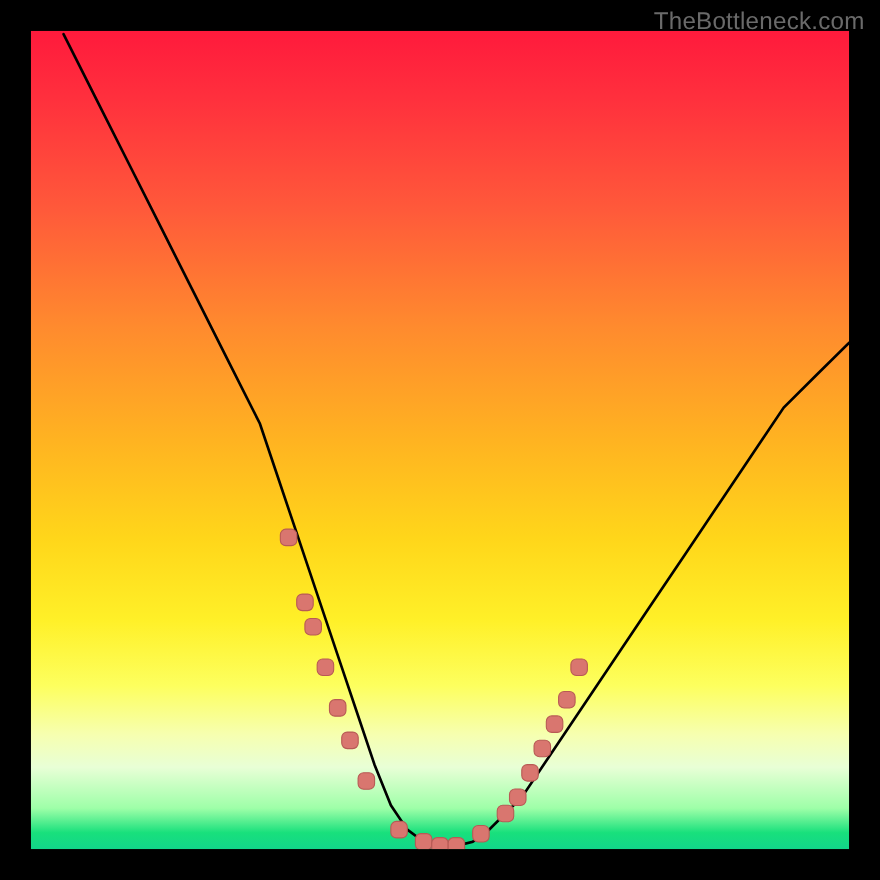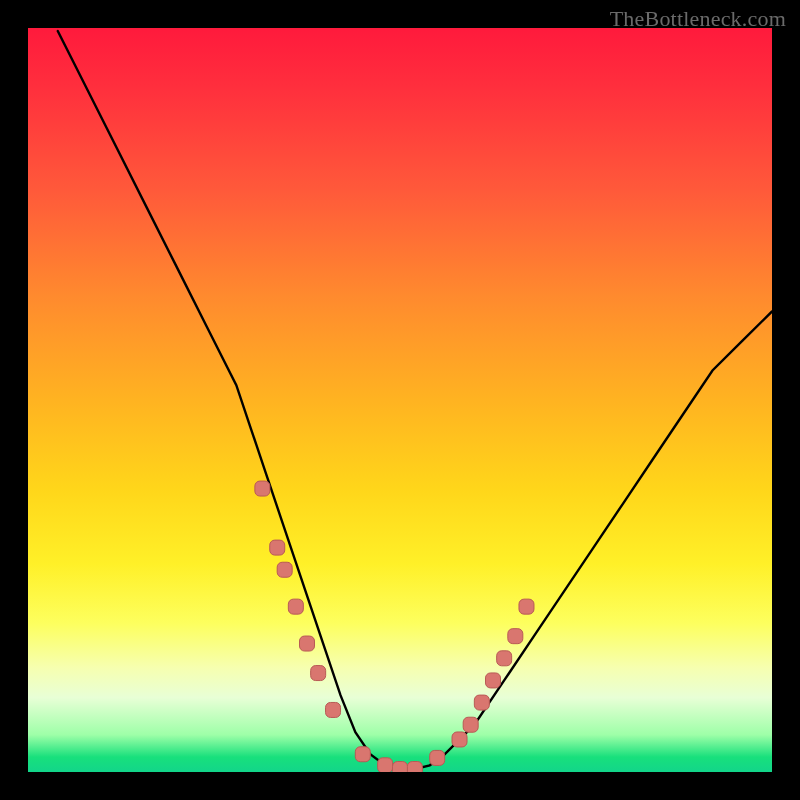--- a/index.html
+++ b/index.html
@@ -47,21 +47,20 @@
   }
   .watermark {
     position: absolute;
     top: 6px;
     right: 14px;
     color: #6a6a6a;
     font-size: 22px;
     letter-spacing: 0.2px;
     font-weight: 500;
     user-select: none;
-    font-family: Liberation Serif, serif;
   }
   svg.curve {
     position: absolute;
     inset: 0;
     width: 100%;
     height: 100%;
   }
 </style>
 </head>
 <body>

